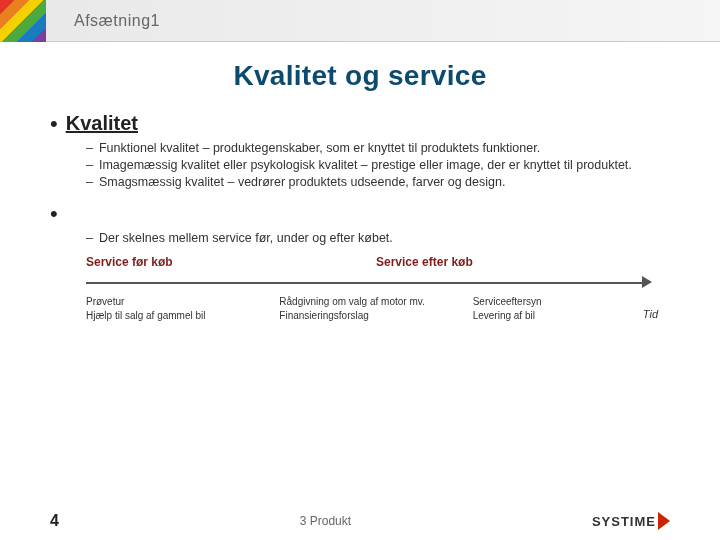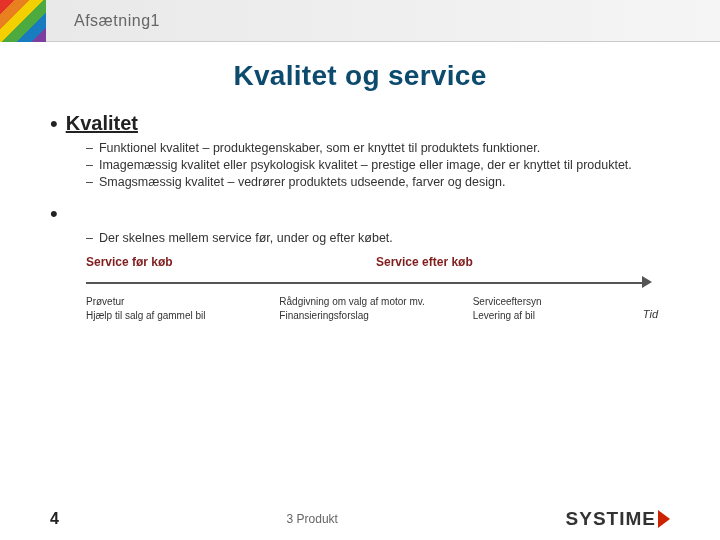--- a/index.html
+++ b/index.html
@@ -215,21 +215,21 @@
       font-size: 16px;
       font-weight: bold;
       color: #333;
       display: flex;
       align-items: center;
     }
     .brand-text {
       color: #333;
       font-family: Arial, sans-serif;
       font-weight: bold;
-      font-size: 19px;
+      font-size: 13px;
       letter-spacing: 1px;
     }
     .brand-arrow {
       width: 0;
       height: 0;
       border-top: 9px solid transparent;
       border-bottom: 9px solid transparent;
       border-left: 12px solid #cc2200;
       margin-left: 2px;
     }

